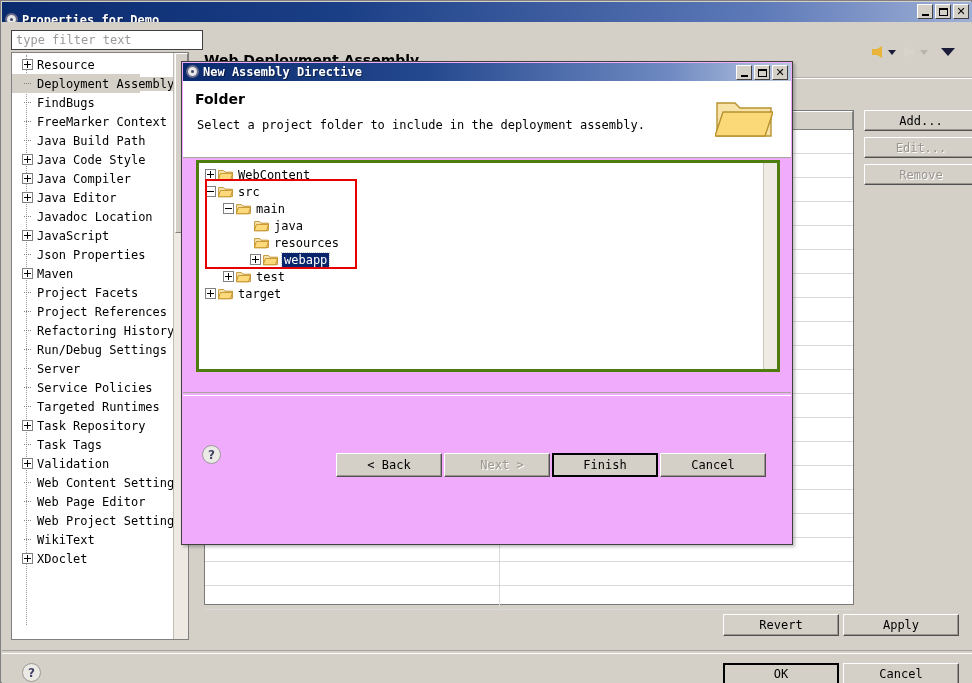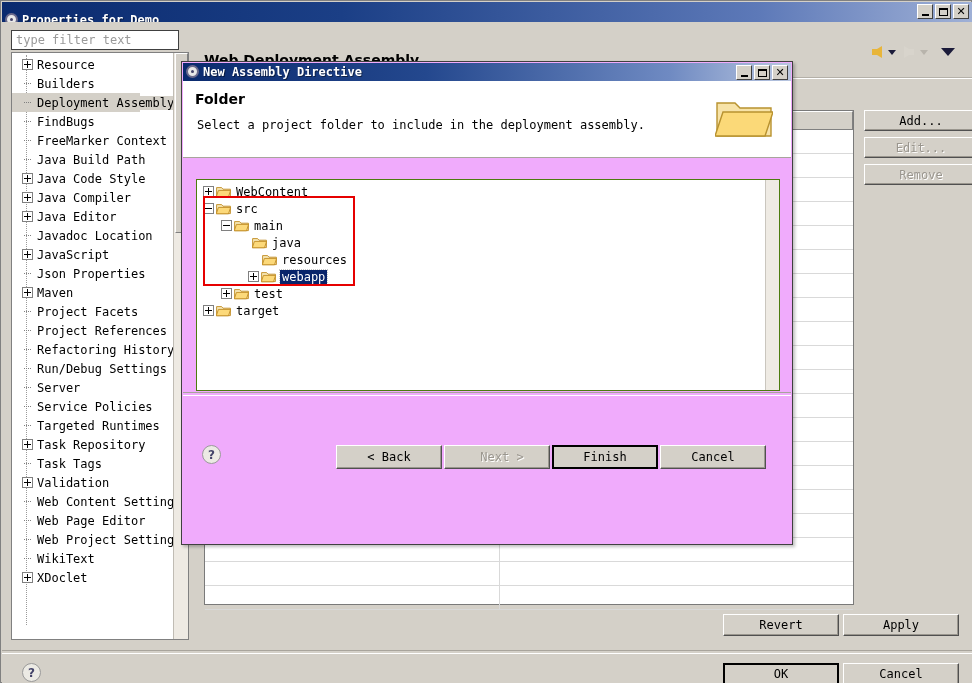--- a/index.html
+++ b/index.html
@@ -57,21 +57,21 @@
   .tbtn .xm{font-weight:bold;font-size:11px;}
 
   
   .props-body{
     position:absolute; left:1px; top:21px; width:970px; height:661px;
     background:#d4d0c8;
   }
 
   
   .filter-box{
-    position:absolute;left:9px;top:8px;width:168px;height:20px;
+    position:absolute;left:9px;top:8px;width:192px;height:20px;
     background:#fff;border:1px solid #404040;box-sizing:border-box;
     display:flex;align-items:center;padding-left:4px;
     color:#9a9a9a;font-size:12px;font-family:"DejaVu Sans Mono",monospace;
   }
   
   .tree-panel{
     position:absolute;left:9px;top:30px;width:178px;height:588px;
     background:#fff;border:1px solid #808080;box-sizing:border-box;
     overflow:hidden;
   }
@@ -234,22 +234,22 @@
     font-family:"DejaVu Sans",sans-serif;font-size:14px;font-weight:bold;
   }
   .m-head p{
     margin:0;position:absolute;left:14px;top:37px;
     font-family:"DejaVu Sans Mono",monospace;font-size:12px;
   }
   .folder-big{
     position:absolute;right:18px;top:14px;width:58px;height:44px;
   }
   .m-tree{
-    position:absolute;left:14px;top:117px;width:584px;height:212px;
-    background:#fff;border:1px solid #4d7c0f;box-sizing:border-box;overflow:hidden;
+    position:absolute;left:14px;top:98px;width:584px;height:212px;
+    background:#fff;border:3px solid #4d7c0f;box-sizing:border-box;overflow:hidden;
   }
   .m-sb{
     position:absolute;right:0;top:0;width:14px;height:100%;
     background:#efebe4;border-left:1px solid #cac6be;box-sizing:border-box;
   }
   .fnode{
     height:17px;display:flex;align-items:center;white-space:nowrap;
     font-family:"DejaVu Sans Mono",monospace;font-size:12px;position:relative;
   }
   .fexp{
@@ -279,21 +279,21 @@
   }
   .m-footer{
     position:absolute;left:0;top:375px;width:610px;height:40px;
   }
   .m-help{
     position:absolute;left:20px;top:8px;width:19px;height:19px;border-radius:50%;
     background:#eceae4;border:1px solid #9a9a9a;box-sizing:border-box;
     display:flex;align-items:center;justify-content:center;
     font-family:"DejaVu Sans",sans-serif;font-size:12px;font-weight:bold;color:#44446a;
   }
-  .m-btns{position:absolute;left:154px;top:8px;display:flex;gap:2px;}
+  .m-btns{position:absolute;left:154px;top:16px;display:flex;gap:2px;}
   .mbtn{
     width:106px;height:24px;background:#d4d0c8;
     border:1px solid #fff;border-right-color:#505050;border-bottom-color:#505050;
     box-sizing:border-box;display:flex;align-items:center;justify-content:center;
     font-family:"DejaVu Sans Mono",monospace;font-size:12px;color:#000;
     box-shadow: inset -1px -1px 0 #9a968e;
   }
   .mbtn.disabled{color:#9a968e;text-shadow:1px 1px 0 #fff;padding-left:10px;}
   .mbtn.default{border:2px solid #000;box-shadow:none;}
 </style>
@@ -326,24 +326,20 @@
       <div class="filter-box">
         <span>type filter text</span>
       </div>
 
       <div class="tree-panel">
         <div class="guide"></div>
         <div class="tree-list" id="sidebar-list">
             <div class="tnode">
               <span class="exp"></span>
               <span class="lbl">Resource</span>
-            </div>
-            <div class="tnode">
-              <span class="dash"></span>
-              <span class="lbl">Builders</span>
             </div>
             <div class="tnode sel">
               <span class="dash"></span>
               <span class="lbl">Deployment Assembly</span>
             </div>
             <div class="tnode">
               <span class="dash"></span>
               <span class="lbl">FindBugs</span>
             </div>
             <div class="tnode">
@@ -626,21 +622,21 @@
             <span class="fname">main</span>
           </div>
           <div class="fnode" style="padding-left: 36px; align-items: center;">
             <span class="fspace"></span>
             <span class="folder-ic"><svg width="15" height="12" viewBox="0 0 15 12">
                 <path d="M0.6 1.6 h5 l1.4 1.6 h7.4 v7.4 h-13.8 z" fill="#f8e9b8" stroke="#c08a20" stroke-width="0.9"></path>
                 <path d="M2.4 4.4 h12.2 l-2.1 6.4 h-12.2 z" fill="#fcd97a" stroke="#c08a20" stroke-width="0.9"></path>
               </svg></span>
             <span class="fname">java</span>
           </div>
-          <div class="fnode" style="padding-left: 46px;">
+          <div class="fnode" style="padding-left: 36px;">
             <span class="fspace"></span>
             <span class="folder-ic"><svg width="15" height="12" viewBox="0 0 15 12">
                 <path d="M0.6 1.6 h5 l1.4 1.6 h7.4 v7.4 h-13.8 z" fill="#f8e9b8" stroke="#c08a20" stroke-width="0.9"></path>
                 <path d="M2.4 4.4 h12.2 l-2.1 6.4 h-12.2 z" fill="#fcd97a" stroke="#c08a20" stroke-width="0.9"></path>
               </svg></span>
             <span class="fname">resources</span>
           </div>
           <div class="fnode" style="padding-left: 45px;">
             <span class="fexp plus"></span>
             <span class="folder-ic"><svg width="15" height="12" viewBox="0 0 15 12">

